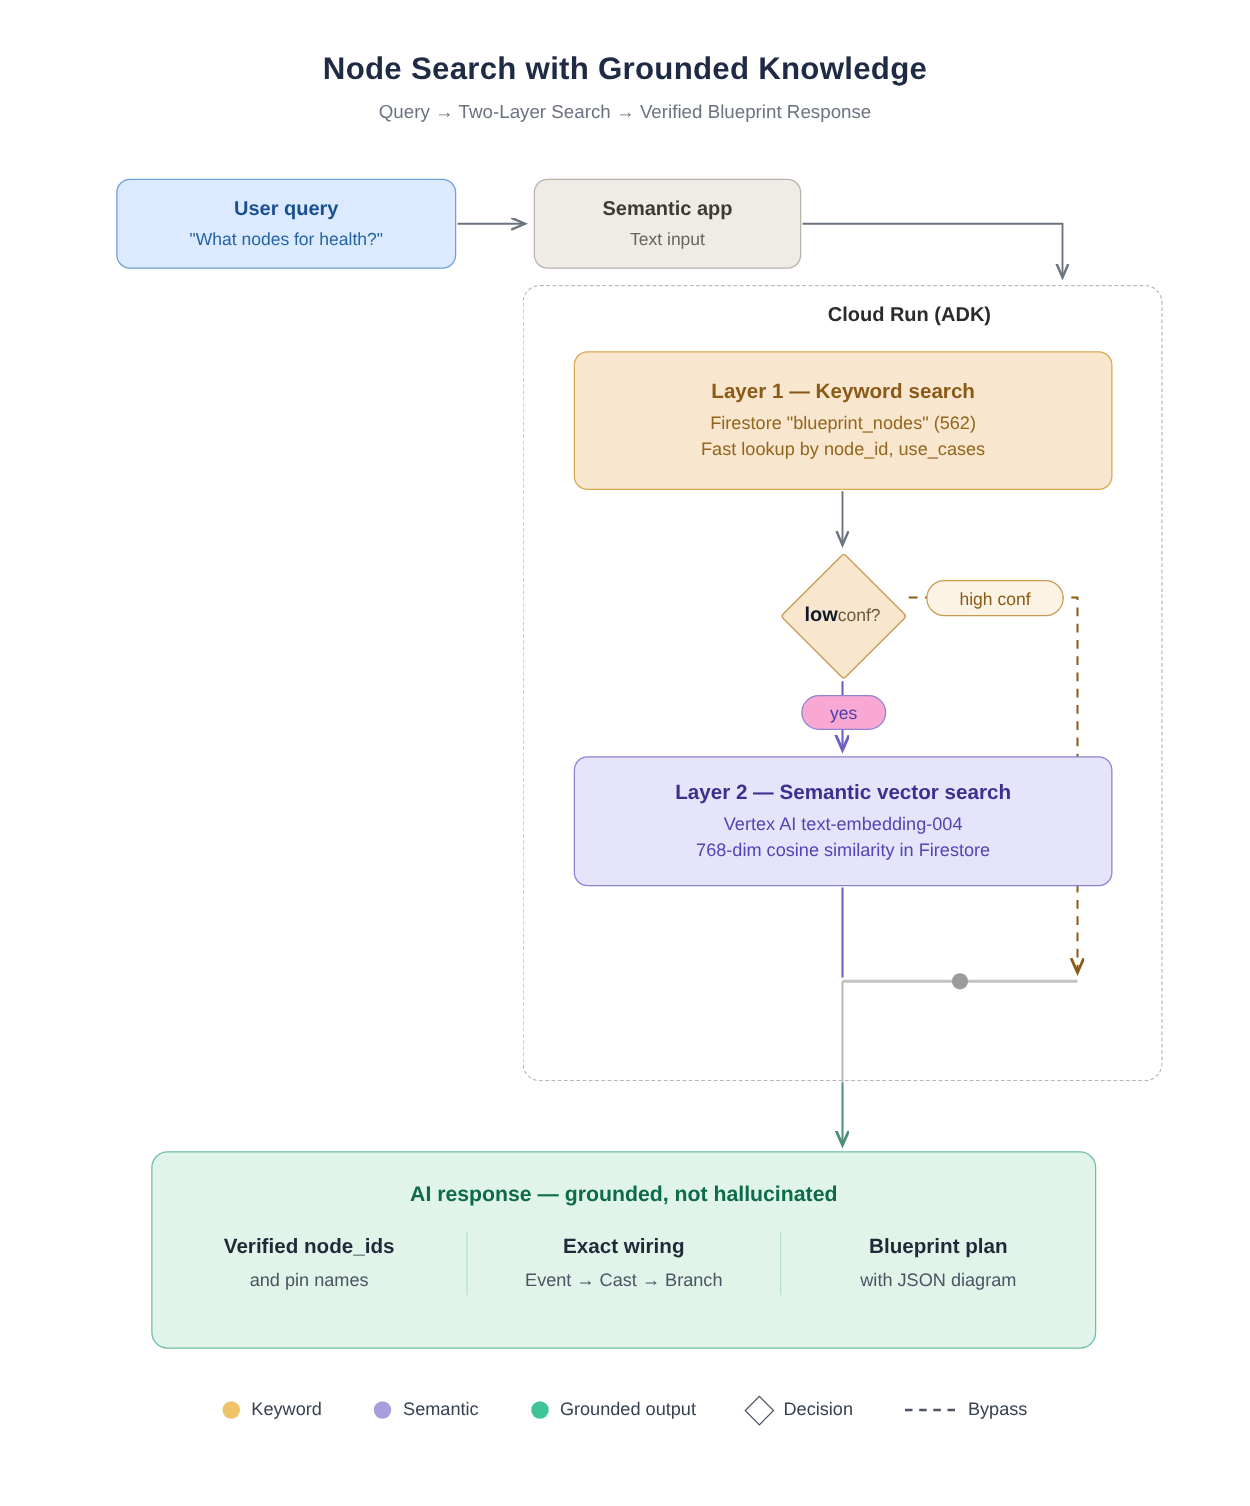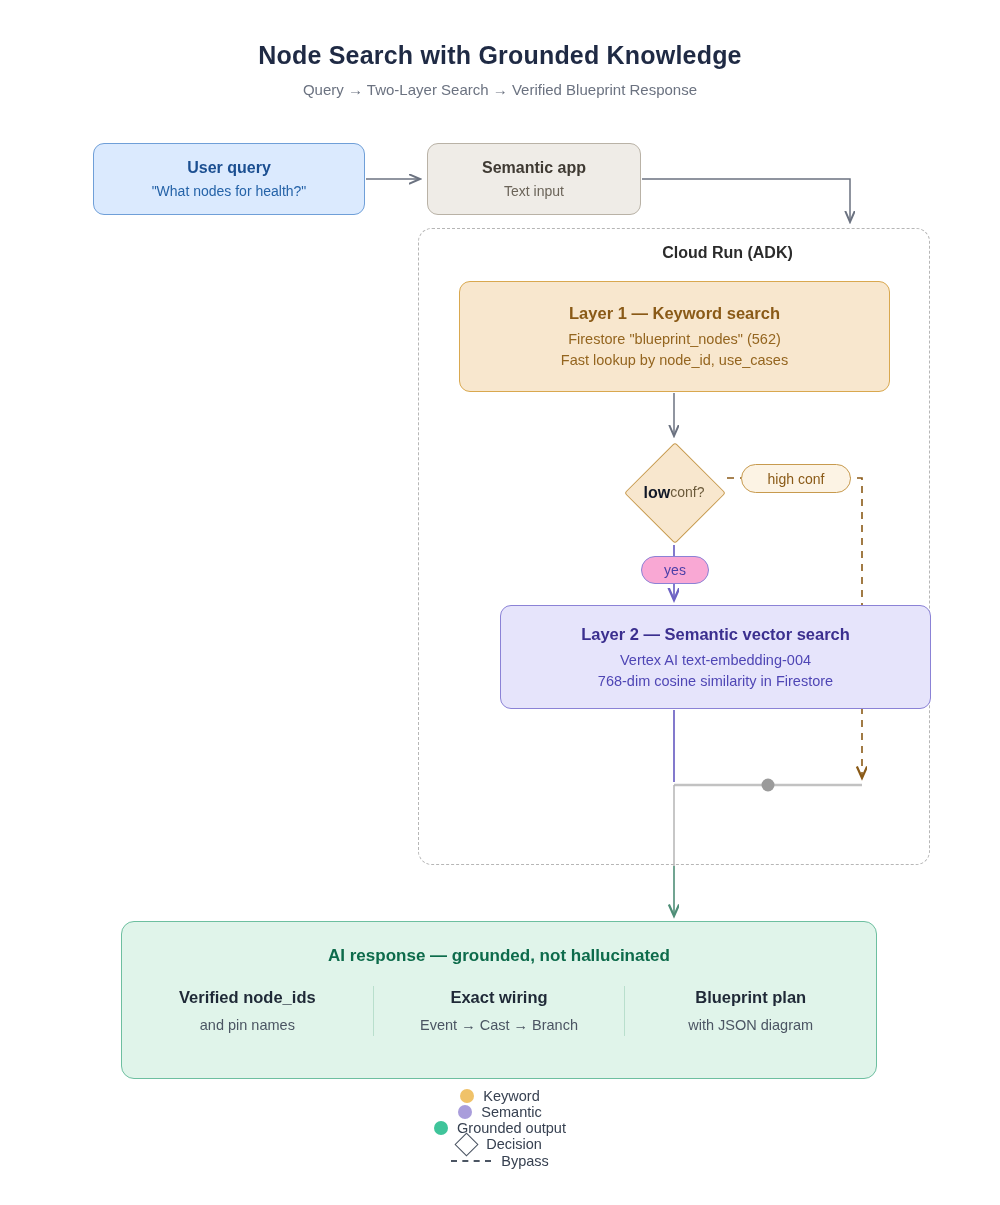--- a/index.html
+++ b/index.html
@@ -83,21 +83,21 @@
 
   #yes-pill{
     left:641px;top:556px;width:68px;height:28px;
     background:#f9a8d4;border:1.3px solid #8b82d6;border-radius:15px;
   }
   #yes-pill .t{font-size:14px;color:#4b3fa8;}
 
   
   #layer2-box{
     left:459px;top:605px;width:431px;height:104px;
-    background:#e6e4fb;border:1.4px solid #8b82d6;border-radius:11px;margin-left:41px;
+    background:#e6e4fb;border:1.4px solid #8b82d6;border-radius:11px;
   }
   #layer2-box .t{font-size:16.5px;font-weight:bold;color:#3b2f8f;line-height:22px;}
   #layer2-box .s{font-size:14.5px;color:#4f46b5;line-height:21px;}
   #layer2-box .s1{margin-top:5px;}
 
   
   #output-box{
     left:121px;top:921px;width:756px;height:158px;
     background:#e0f4ea;border:1.4px solid #6dbfa0;border-radius:13px;
     justify-content:flex-start;
@@ -112,21 +112,21 @@
     flex:1;display:flex;flex-direction:column;align-items:center;justify-content:flex-start;
     padding:0 8px;
   }
   #output-cols .col + .col{border-left:1px solid #b9dfcd;}
   #output-cols .ct{font-size:16.5px;font-weight:bold;color:#1f2937;line-height:22px;}
   #output-cols .cs{font-size:14.5px;color:#4b5563;line-height:21px;margin-top:7px;}
 
   
   #legend{
     left:0;top:1112px;width:1000px;height:32px;
-    flex-direction:column;justify-content:center;align-items:center;gap:0;
+    flex-direction:row;justify-content:center;align-items:center;gap:0;
   }
   #legend .litem{display:flex;align-items:center;margin:0 21px;}
   #legend .dot{width:14px;height:14px;border-radius:50%;margin-right:9px;}
   #legend .llabel{font-size:14.5px;color:#374151;}
   #legend .diamond-glyph{
     width:15px;height:15px;border:1.5px solid #4b5563;transform:rotate(45deg);
     margin-right:11px;
   }
   #legend .dashline{
     width:40px;height:0;border-top:2px dashed #4b5563;margin-right:10px;

